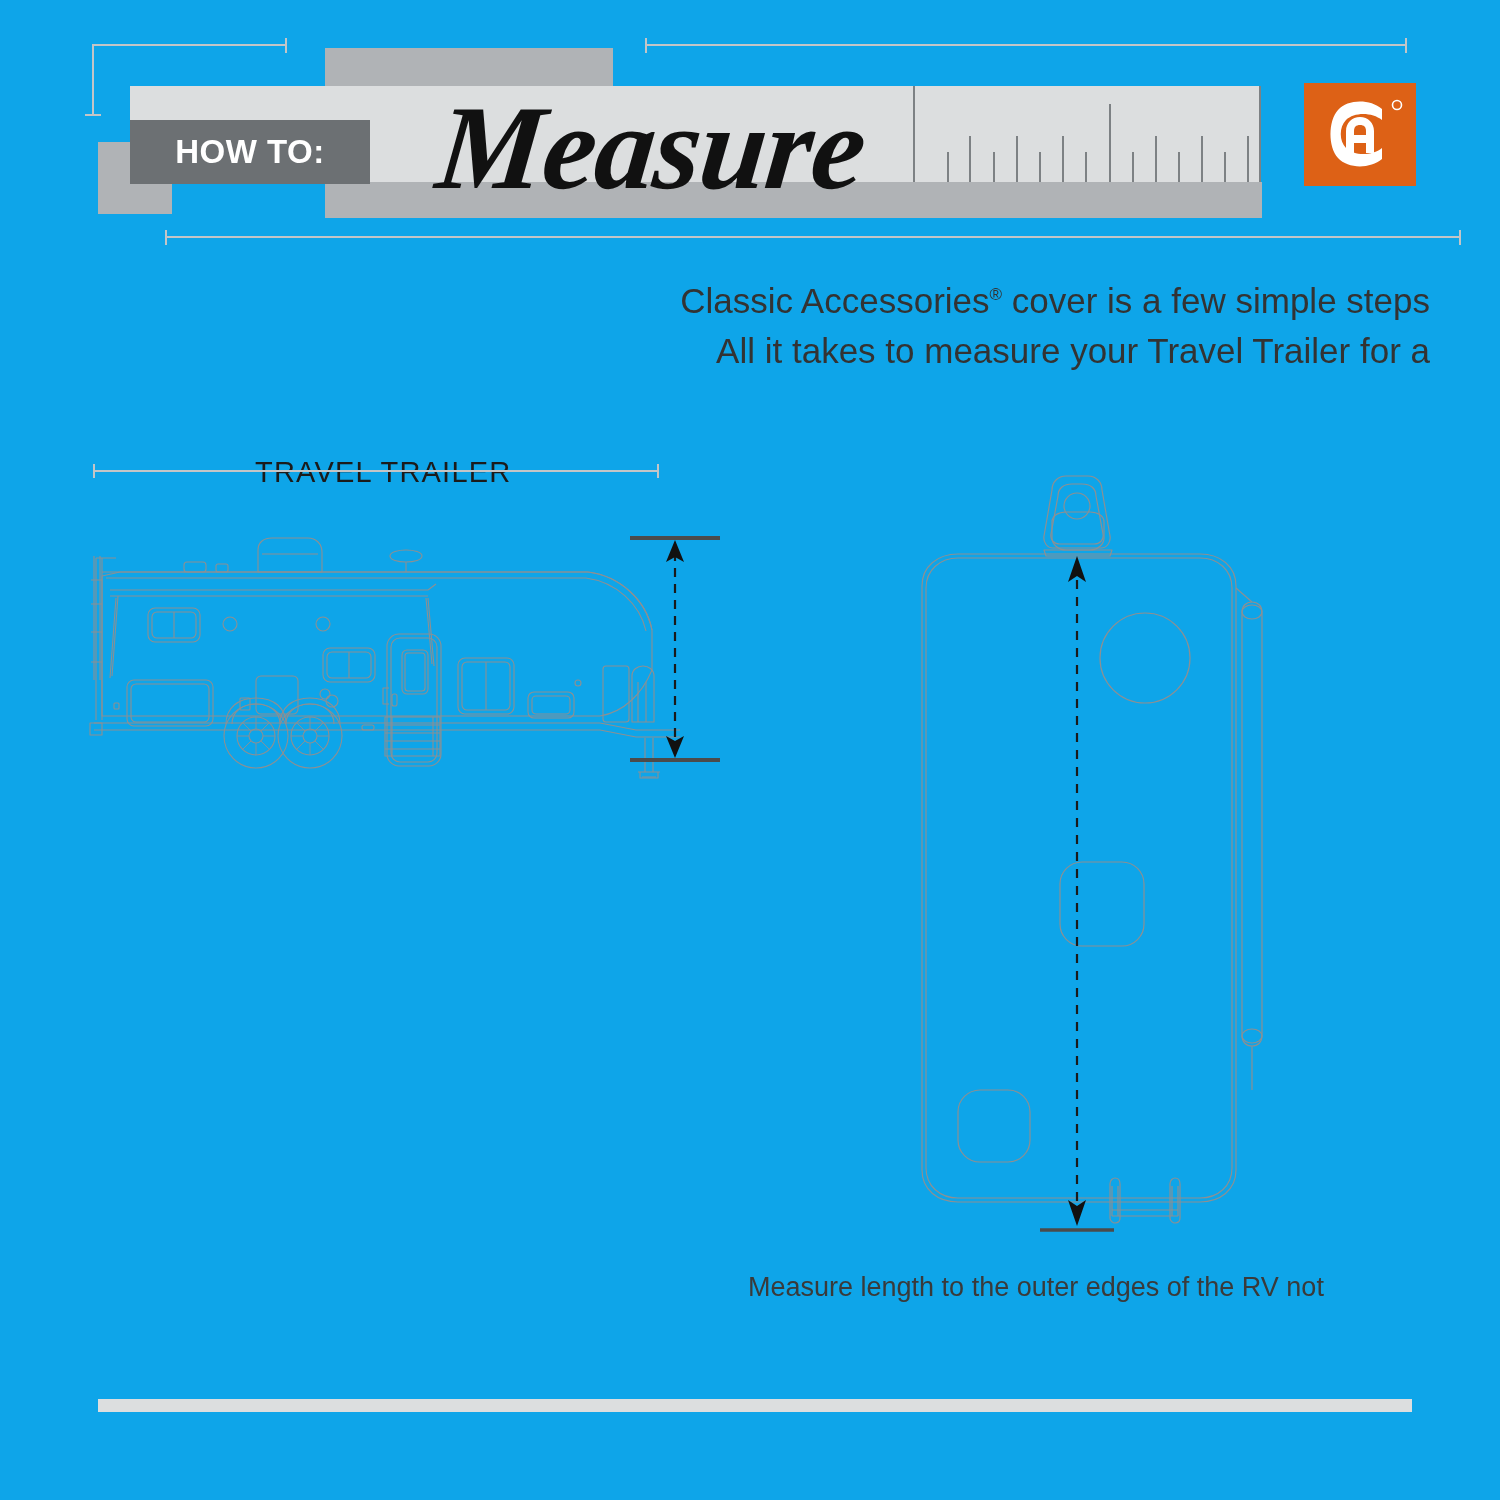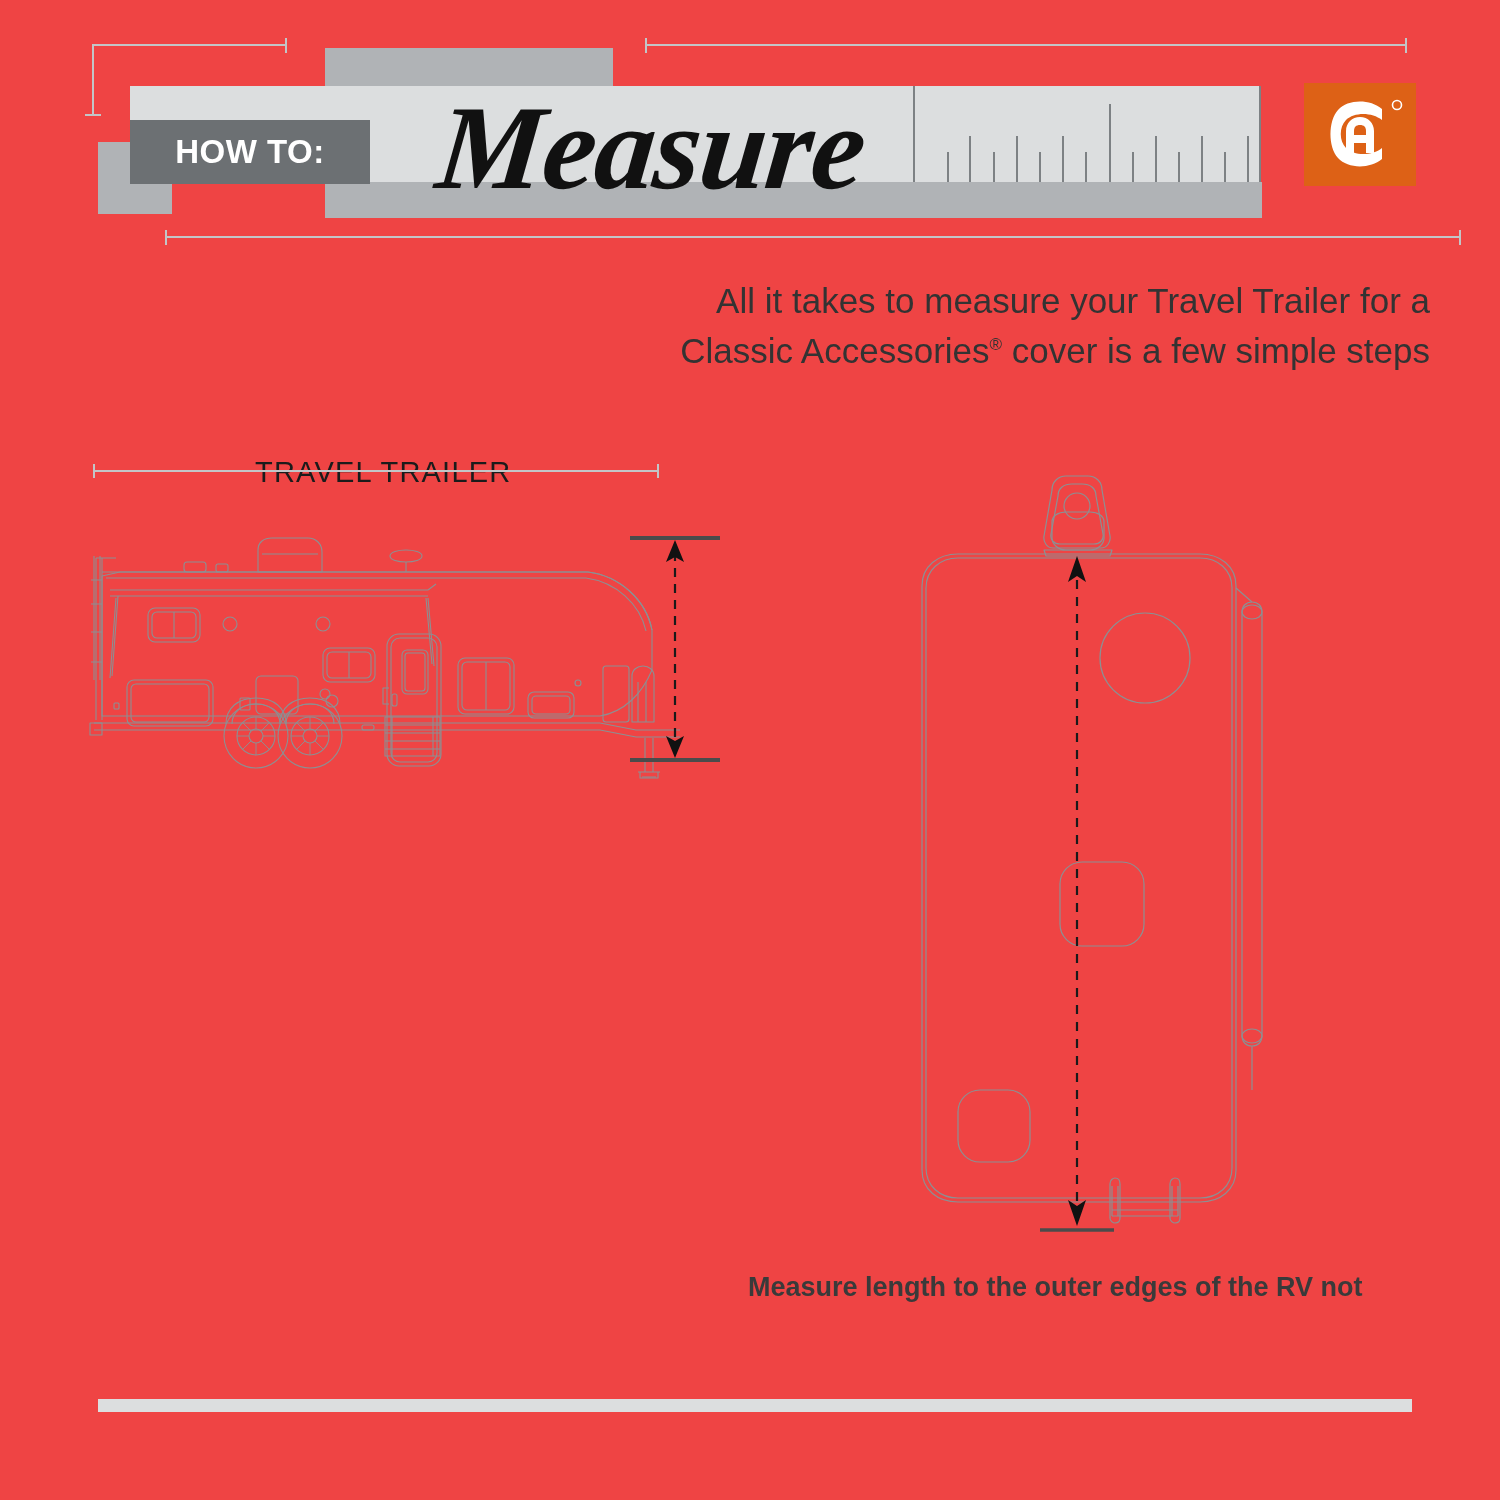--- a/index.html
+++ b/index.html
@@ -10,21 +10,21 @@
     height: 1500px;
     background: #ffffff;
     font-family: "Liberation Sans", sans-serif;
     overflow: hidden;
   }
 
   #page {
     position: relative;
     width: 1500px;
     height: 1500px;
-    background: #ef4444;
+    background: #0ea5e9;
   }
 
   
   #header {
     position: absolute;
     left: 0; top: 0;
     width: 1500px;
     height: 260px;
   }
 
@@ -142,21 +142,21 @@
   .drawing { position: absolute; }
   #side-view { left: 80px; top: 480px; }
   #top-view  { left: 900px; top: 470px; }
 
   
   #caption {
     position: absolute;
     left: 748px; top: 1268px;
     width: 660px;
     font-size: 27px;
-    font-weight: 700;
+    font-weight: 400;
     color: #3a3a3a;
     line-height: 1.45;
     font-family: "Liberation Sans", sans-serif;
   }
 
   
   #footer-bar {
     position: absolute;
     left: 98px; top: 1399px;
     width: 1314px; height: 13px;
@@ -231,24 +231,24 @@
         <circle cx="93" cy="22" r="4.5" fill="none" stroke="#ffffff" stroke-width="1.6"></circle>
       </svg>
     </div>
 
     <div class="ml" style="left:165px; top:236px; width:1296px; height:2px;"></div>
     <div class="ml" style="left:165px; top:230px; width:2px; height:15px;"></div>
     <div class="ml" style="left:1459px; top:230px; width:2px; height:15px;"></div>
   </div>
 
   <div id="subtitle">
-    <div>All it takes to measure your Travel Trailer for a</div>
     <div>
       <span>Classic Accessories</span><sup>®</sup><span> cover is a few simple steps</span>
     </div>
+    <div>All it takes to measure your Travel Trailer for a</div>
   </div>
 
   <div class="section-label">TRAVEL TRAILER</div>
   <div class="label-rule"></div>
   <div class="label-rule-cap" style="left:93px;"></div>
   <div class="label-rule-cap" style="left:657px;"></div>
 
   <div class="drawing" id="side-view">
     <svg width="620" height="300" viewBox="0 0 620 300">
       <g fill="none" stroke="#8c9093" stroke-width="1.1" stroke-linejoin="round">

